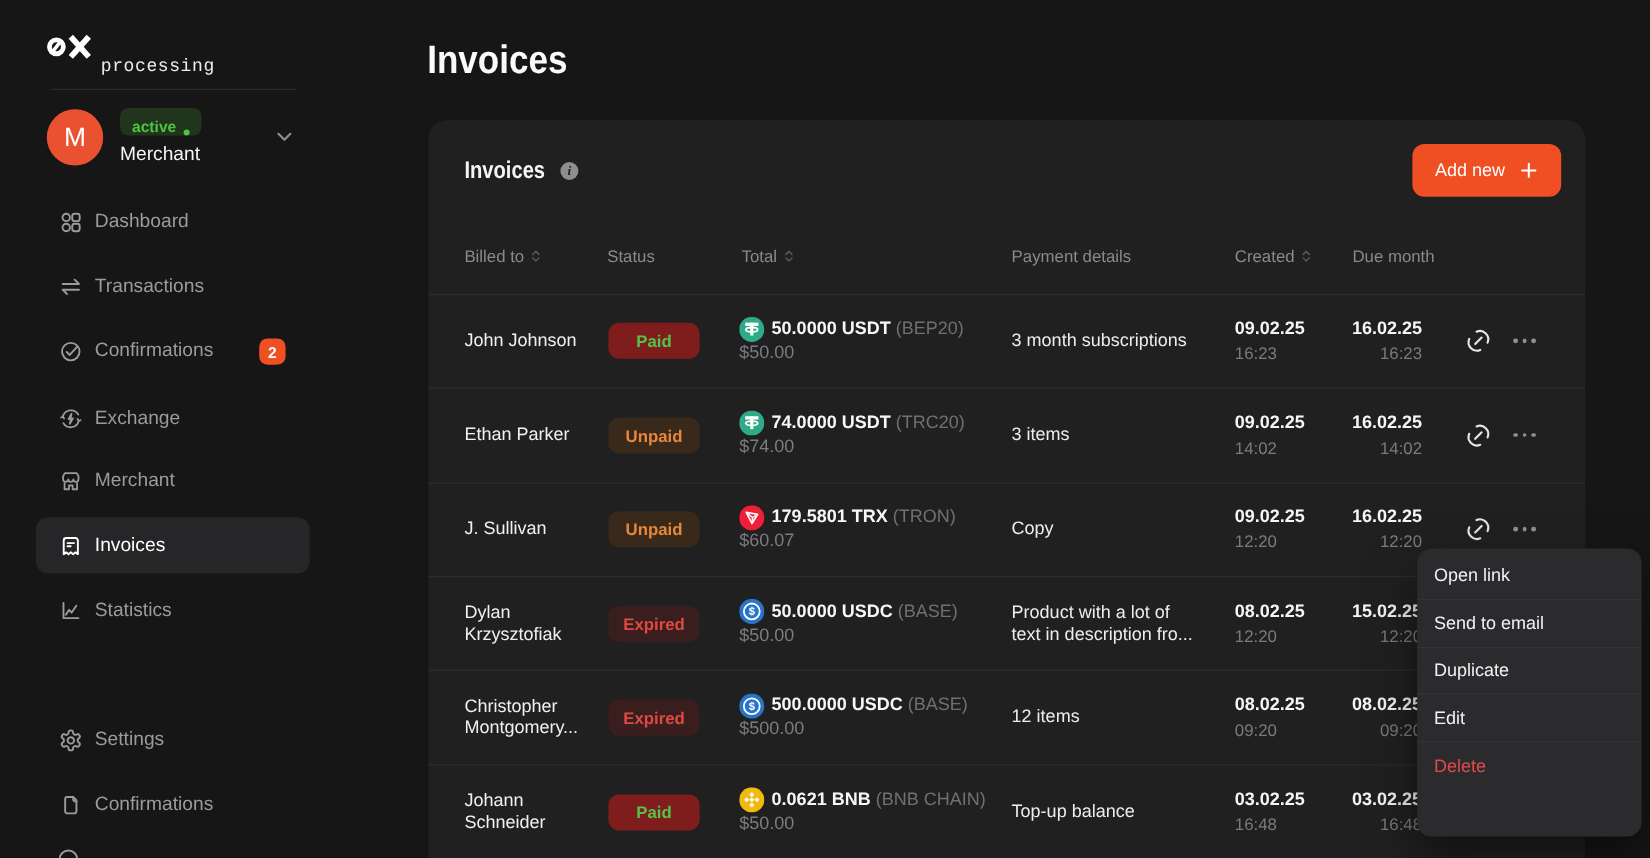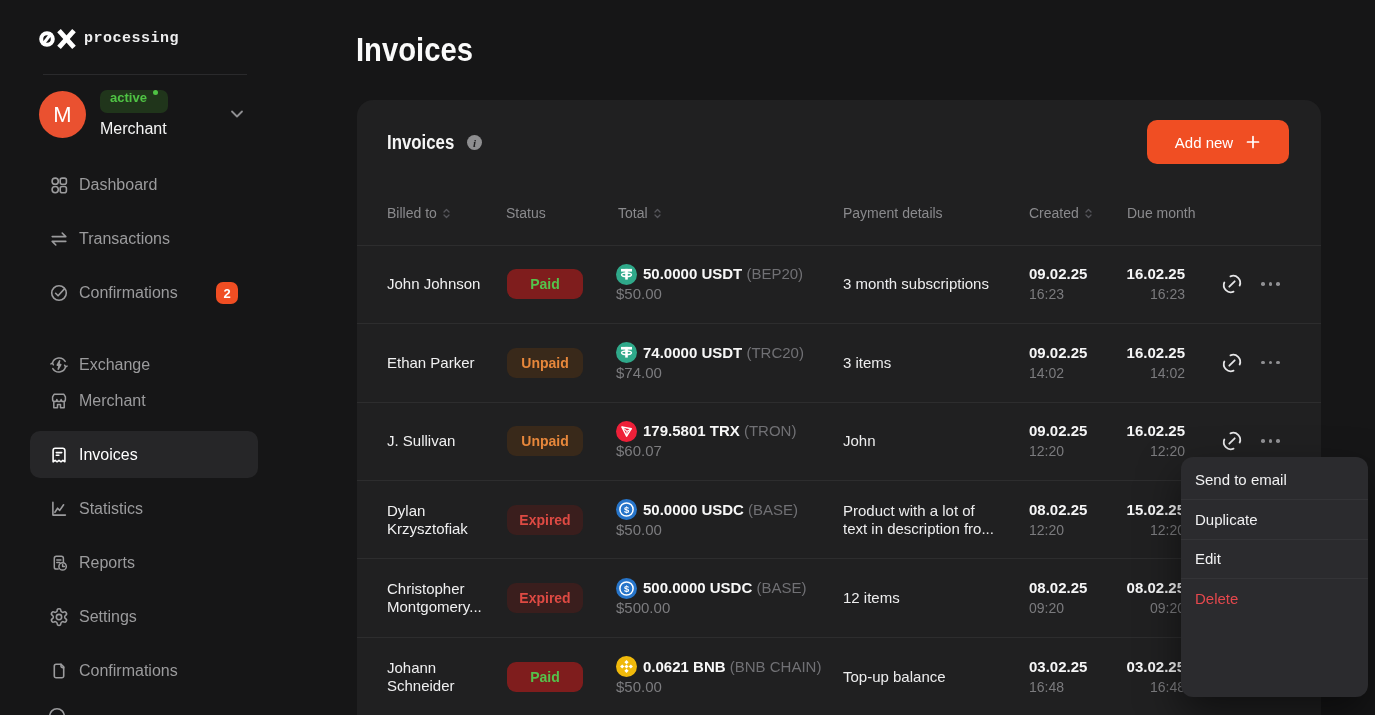--- a/index.html
+++ b/index.html
@@ -2,39 +2,39 @@
 <html><head>
 <meta charset="utf-8">
 <style>
   * { margin:0; padding:0; box-sizing:border-box; }
   html,body { width:1375px; height:715px; background:#161617; overflow:hidden; }
   body { font-family:"Liberation Sans", sans-serif; }
   #app { position:relative; width:1375px; height:715px; background:#161617; }
   .abs { position:absolute; }
 
   
-  .logo-text { font-family:"Liberation Mono", monospace; font-weight:700; font-size:15px; color:#ededee; letter-spacing:0.5px; }
+  .logo-text { font-family:"Liberation Mono", monospace; font-weight:400; font-size:15px; color:#ededee; letter-spacing:0.5px;margin-top:17px; }
   .divider { background:#2a2a2c; height:1px; }
   .avatar { width:47px; height:47px; border-radius:50%; background:#ea5130; color:#fff; font-size:22px; font-weight:400; display:flex; align-items:center; justify-content:center; }
-  .active-badge { height:23px; padding:0 10px; border-radius:7px; background:#20351b; color:#4fc344; font-size:13px; font-weight:700; display:inline-flex; align-items:flex-start; gap:6px; }
+  .active-badge { height:23px; padding:0 10px; border-radius:7px; background:#20351b; color:#4fc344; font-size:13px; font-weight:700; display:inline-flex; align-items:flex-end; gap:6px; }
   .active-dot { width:5px; height:5px; border-radius:50%; background:#4fc344; }
   .merchant-name { color:#f5f5f5; font-size:16px; font-weight:500; }
   .nav-item { position:absolute; left:30px; width:228px; height:48px; display:flex; align-items:center; }
   .nav-item svg { position:absolute; left:19px; }
   .nav-item .lbl { position:absolute; left:49px; font-size:16px; color:#9b9b9d; }
   .nav-active-bg { position:absolute; left:30px; width:228px; height:47px; border-radius:10px; background:#262628; }
   .nav-item.active .lbl { color:#ffffff; }
   .count-badge { position:absolute; width:22px; height:22px; border-radius:7px; background:#f04e23; color:#fff; font-size:13px; font-weight:700; display:flex; align-items:center; justify-content:center; }
 
   
   h1 { position:absolute; left:356px; top:31px; font-size:33px; font-weight:700; color:#fafafa; transform:scaleX(0.885); transform-origin:left center; }
   .card { position:absolute; left:357px; top:100px; width:964px; height:660px; background:#202021; border-radius:16px; }
   .card-title { position:absolute; left:30px; top:31px; font-size:20px; font-weight:700; color:#f5f5f5; transform:scaleX(0.84); transform-origin:left center; }
   .info-icon { position:absolute; width:15px; height:15px; border-radius:50%; background:#8e8e90; color:#202021; font-size:11px; font-weight:700; font-style:italic; display:flex; align-items:center; justify-content:center; font-family:"Liberation Serif", serif; }
-  .btn-add { position:absolute; left:790px; top:20px; width:142px; height:44px; border-radius:10px; background:#f04e23; color:#fff; display:flex; align-items:center; justify-content:center; gap:12px; font-size:15px; font-weight:500; }
+  .btn-add { position:absolute; left:820px; top:20px; width:124px; height:44px; border-radius:10px; background:#f04e23; color:#fff; display:flex; align-items:center; justify-content:center; gap:12px; font-size:15px; font-weight:500; }
 
   .th { position:absolute; top:0; font-size:14px; color:#8a8a8d; display:flex; align-items:center; gap:5px; }
   .sep { position:absolute; left:0; width:964px; height:1px; background:#2d2d2e; }
 
   .badge { position:absolute; width:76px; height:30px; border-radius:9px; font-size:14px; font-weight:700; display:flex; align-items:center; justify-content:center; }
   .b-paid { background:#7f1d1d; color:#55c24b; }
   .b-unpaid { background:#39291a; color:#e7873b; }
   .b-expired { background:#3a1e1d; color:#de4a43; }
 
   .name { position:absolute; left:30px; font-size:15px; font-weight:500; color:#f0f0f1; line-height:18px; }
@@ -92,21 +92,21 @@
     <span class="lbl">Confirmations</span>
   </div>
   <div class="nav-item" style="top:215px;">
     <svg width="20" height="20" viewBox="0 0 20 20" fill="none" stroke="#9b9b9d" stroke-width="1.6" stroke-linecap="round" stroke-linejoin="round">
       <path d="M3.2 7.6 H16.8 M16.8 7.6 L13.2 4"></path>
       <path d="M16.8 12.4 H3.2 M3.2 12.4 L6.8 16"></path>
     </svg>
     <span class="lbl">Transactions</span>
   </div>
   <div class="count-badge" style="left:216px; top:282px;">2</div>
-  <div class="nav-item" style="top:341px;">
+  <div class="nav-item" style="top:325px;">
     <svg width="20" height="20" viewBox="0 0 20 20" fill="none" stroke="#9b9b9d" stroke-width="1.5" stroke-linecap="round" stroke-linejoin="round">
       <path d="M3.4 8.2 A 7 7 0 0 1 16.2 6.4"></path>
       <path d="M16.6 11.8 A 7 7 0 0 1 3.8 13.6"></path>
       <path d="M1.9 8.9 L3.4 8.2 L4.4 9.8"></path>
       <path d="M18.1 11.1 L16.6 11.8 L15.6 10.2"></path>
       <path d="M10.6 5.8 L8.2 10.2 H10.2 L9.2 14.2 L11.8 9.6 H9.8 Z"></path>
     </svg>
     <span class="lbl">Exchange</span>
   </div>
   <div class="nav-item" style="top:377px;">
@@ -123,29 +123,20 @@
       <path d="M7.3 7.6 H12.7 M7.3 10.2 H9.9"></path>
     </svg>
     <span class="lbl">Invoices</span>
   </div>
   <div class="nav-item" style="top:485px;">
     <svg width="20" height="20" viewBox="0 0 20 20" fill="none" stroke="#9b9b9d" stroke-width="1.6" stroke-linecap="round" stroke-linejoin="round">
       <path d="M3.9 3.4 V16.1 H16.4"></path>
       <path d="M5.9 13.3 L8.6 9.2 L10.7 11.4 L14.6 5.8"></path>
     </svg>
     <span class="lbl">Statistics</span>
-  </div>
-  <div class="nav-item" style="top:539px;">
-    <svg width="20" height="20" viewBox="0 0 20 20" fill="none" stroke="#9b9b9d" stroke-width="1.5" stroke-linecap="round" stroke-linejoin="round">
-      <path d="M14.4 9.2 V5.2 A 1.9 1.9 0 0 0 12.5 3.3 H7.2 A 1.9 1.9 0 0 0 5.3 5.2 V14.2 A 1.9 1.9 0 0 0 7.2 16.1 H9.2"></path>
-      <path d="M7.8 6.9 H11.9 M7.8 9.4 H10.7"></path>
-      <circle cx="13.6" cy="13.4" r="3.7" fill="#161617"></circle>
-      <path d="M13.6 11.5 V13.4 H15.4"></path>
-    </svg>
-    <span class="lbl">Reports</span>
   </div>
   <div class="nav-item" style="top:593px;">
     <svg width="20" height="20" viewBox="0 0 24 24" fill="none" stroke="#9b9b9d" stroke-width="1.9" stroke-linecap="round" stroke-linejoin="round">
       <path d="M12.22 2h-.44a2 2 0 0 0-2 2v.18a2 2 0 0 1-1 1.73l-.43.25a2 2 0 0 1-2 0l-.15-.08a2 2 0 0 0-2.73.73l-.22.38a2 2 0 0 0 .73 2.73l.15.1a2 2 0 0 1 1 1.72v.51a2 2 0 0 1-1 1.74l-.15.09a2 2 0 0 0-.73 2.73l.22.38a2 2 0 0 0 2.73.73l.15-.08a2 2 0 0 1 2 0l.43.25a2 2 0 0 1 1 1.73V20a2 2 0 0 0 2 2h.44a2 2 0 0 0 2-2v-.18a2 2 0 0 1 1-1.73l.43-.25a2 2 0 0 1 2 0l.15.08a2 2 0 0 0 2.73-.73l.22-.39a2 2 0 0 0-.73-2.73l-.15-.08a2 2 0 0 1-1-1.74v-.5a2 2 0 0 1 1-1.74l.15-.09a2 2 0 0 0 .73-2.73l-.22-.38a2 2 0 0 0-2.73-.73l-.15.08a2 2 0 0 1-2 0l-.43-.25a2 2 0 0 1-1-1.73V4a2 2 0 0 0-2-2z"></path>
       <circle cx="12" cy="12" r="3.2"></circle>
     </svg>
     <span class="lbl">Settings</span>
   </div>
   <div class="nav-item" style="top:647px;">
     <svg width="20" height="20" viewBox="0 0 20 20" fill="none" stroke="#9b9b9d" stroke-width="1.6" stroke-linecap="round" stroke-linejoin="round">
@@ -250,21 +241,21 @@
       <div class="name" style="top:332px;">J. Sullivan</div>
       <div class="badge b-unpaid" style="left:150px; top:326px;">Unpaid</div>
       <svg class="coin" style="left:259px; top:320.5px;" width="21" height="21" viewBox="0 0 21 21">
         <circle cx="10.5" cy="10.5" r="10.5" fill="#ee2039"></circle>
         <path d="M5.9 5.9 L15.3 7.7 L10.6 15.2 Z" fill="none" stroke="#fff" stroke-width="1.4" stroke-linejoin="round"></path>
         <path d="M5.9 5.9 L11.1 10.3 L15.3 7.7" fill="none" stroke="#fff" stroke-width="1.1" stroke-linejoin="round"></path>
         <path d="M11.1 10.3 L10.6 15.2" stroke="#fff" stroke-width="1.1"></path>
       </svg>
       <div class="tot1" style="top:322px;">179.5801 TRX <span class="net">(TRON)</span></div>
       <div class="tot2" style="top:342px;">$60.07</div>
-      <div class="pay" style="top:332px;">John</div>
+      <div class="pay" style="top:332px;">Copy</div>
       <div class="date" style="left:672px; top:322px;">09.02.25</div>
       <div class="time" style="left:672px; top:343px;">12:20</div>
       <div class="date" style="right:136px; top:322px;">16.02.25</div>
       <div class="time" style="right:136px; top:343px;">12:20</div>
       <svg class="abs" style="left:864px; top:330px;" width="22" height="22" viewBox="0 0 22 22" fill="none" stroke="#e6e6e8" stroke-width="1.8" stroke-linecap="round">
         <path d="M12.54 18.64 A7 7 0 0 1 3.36 9.46"></path>
         <path d="M9.46 3.36 A7 7 0 0 1 18.64 12.54"></path>
         <path d="M8.3 13.7 L13.7 8.3"></path>
       </svg>
       <div class="dots" style="left:904px; top:339px;">
@@ -348,19 +339,20 @@
         <path d="M8.3 13.7 L13.7 8.3"></path>
       </svg>
       <div class="dots" style="left:904px; top:574.5px;">
         <i></i>
         <i></i>
         <i></i>
       </div>
   </div>
 
   <div class="menu">
+    <div class="mi">Open link</div>
     <div class="mi">Send to email</div>
     <div class="mi">Duplicate</div>
     <div class="mi">Edit</div>
     <div class="mi del">Delete</div>
   </div>
 
 </div>
 
 </body></html>

